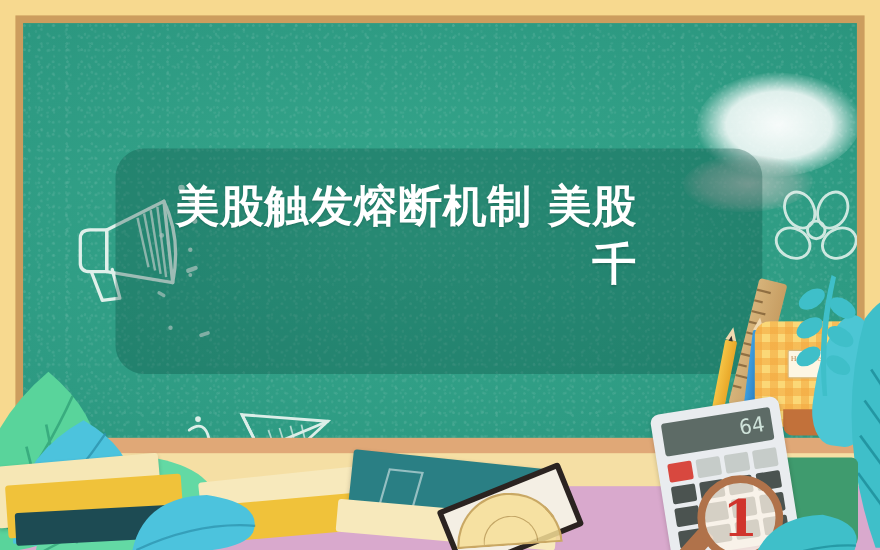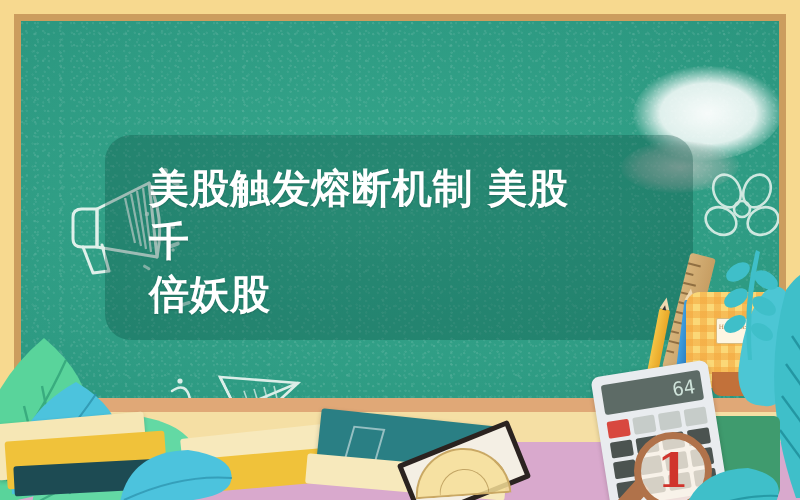--- a/index.html
+++ b/index.html
@@ -81,20 +81,21 @@
   }
   .title-text {
     margin: 0;
     color: #ffffff;
     font-size: 40px;
     font-weight: 700;
     line-height: 1.32;
     letter-spacing: .5px;
     text-shadow: 0 1px 2px rgba(0,0,0,.18);
     font-family: "DejaVu Sans", "Liberation Sans", sans-serif;
+    text-align: right;
   }
 
   
   .chalk { position: absolute; pointer-events: none; }
   .chalk svg { display: block; }
 
   .chalk-megaphone { left: 32px; top: 140px; opacity: .92; }
   .chalk-plane     { left: 95px; top: 348px; opacity: .9;  }
   .chalk-flower    { left: 680px; top: 150px; opacity: .85; }
   .chalk-smudge    { left: 612px; top: 45px; }
@@ -408,21 +409,20 @@
           <rect x="2" y="60" width="8" height="3" rx="1.5" transform="rotate(30 6 61)"></rect>
         </g>
       </svg>
     </div>
 
     <div class="title-plate"></div>
   </div>
 
   <div class="title-wrap">
     <p class="title-text">美股触发熔断机制 美股千</p>
-    <p class="title-text">倍妖股</p>
   </div>
 
   <div class="desk">
     <div class="desk-band band-tan"></div>
     <div class="desk-band band-cream"></div>
     <div class="desk-band band-pink"></div>
   </div>
 
   <div class="obj" style="left:-34px; top:330px;">
     <svg width="190" height="180" viewBox="0 0 190 180">

